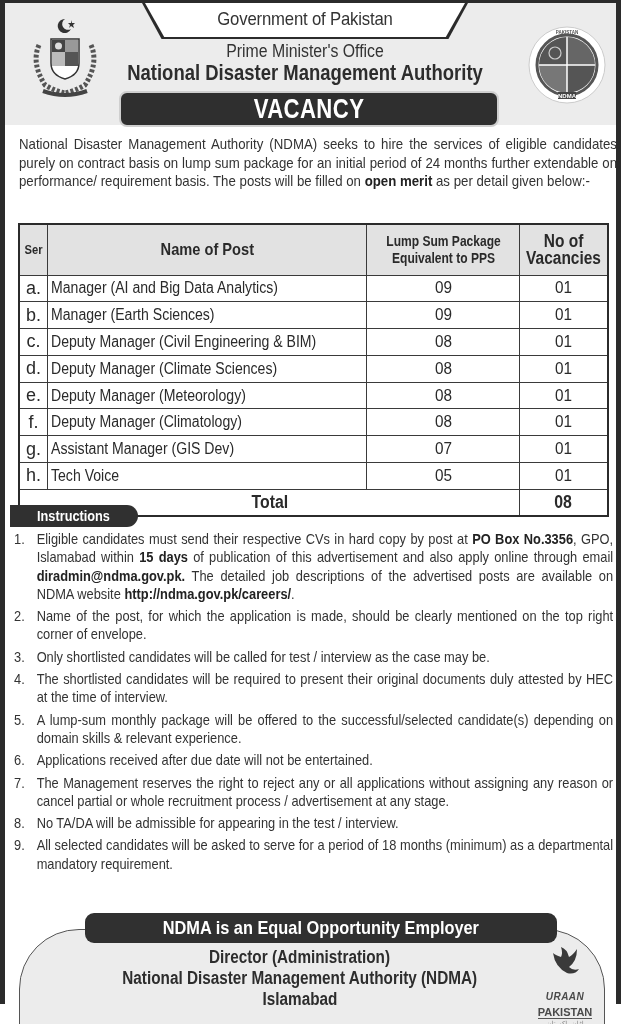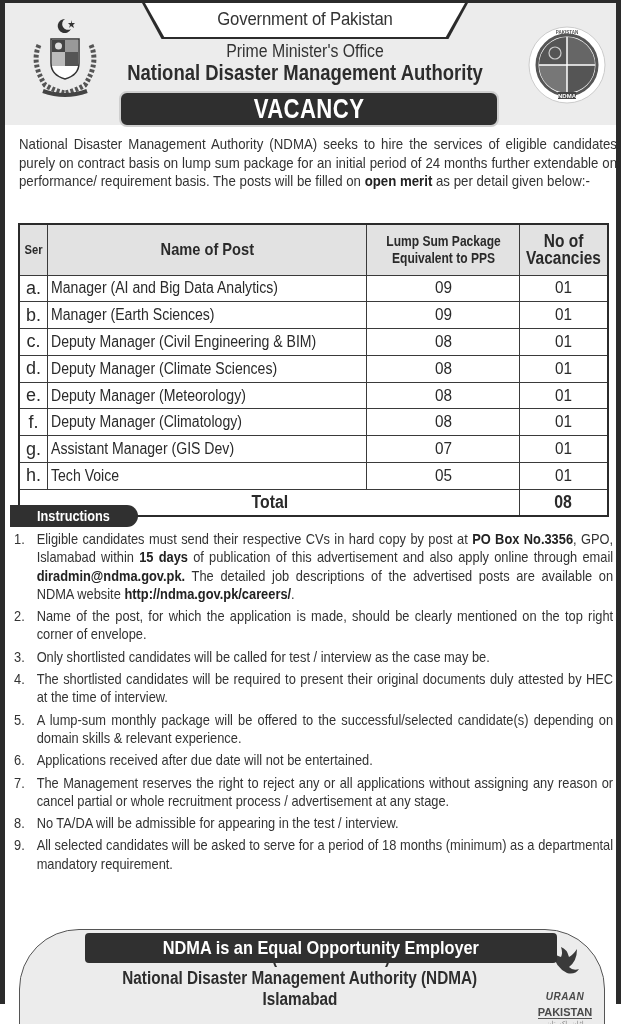--- a/index.html
+++ b/index.html
@@ -89,22 +89,22 @@
     position: absolute; left: 9px; top: 527px; width: 662px;
     transform: scaleX(0.905); transform-origin: left top;
     list-style: none; font-size: 14.2px; line-height: 18.3px; color: #333;
   }
   .instr-list li { position: relative; padding-left: 25px; margin-bottom: 4px; text-align: justify; }
   .instr-list li .num { position: absolute; left: 0; top: 0; }
   .instr-list b { font-weight: bold; color: #222; }
 
   
   .eoe-banner {
-    position: absolute; left: 80px; top: 930px; width: 472px; height: 30px;
-    background: #303030; border-radius: 4px; color: #fff; text-align: center;
+    position: absolute; left: 80px; top: 910px; width: 472px; height: 30px;
+    background: #303030; border-radius: 9px; color: #fff; text-align: center;
     font-weight: bold; font-size: 19px; line-height: 30px; z-index: 3;
   }
   .eoe-banner span { display: inline-block; transform: scaleX(0.86); }
   .footer-arc {
     position: absolute; left: 14px; top: 926px; width: 586px; height: 120px;
     background: #ececec; border: 1.5px solid #555; border-radius: 60px 60px 0 0;
     z-index: 1;
   }
   .footer-lines { position: absolute; left: 60px; top: 944px; width: 470px; text-align: center; z-index: 2; color: #2d2d2d; font-weight: bold; }
   .footer-lines div { font-size: 18px; line-height: 21px; }

